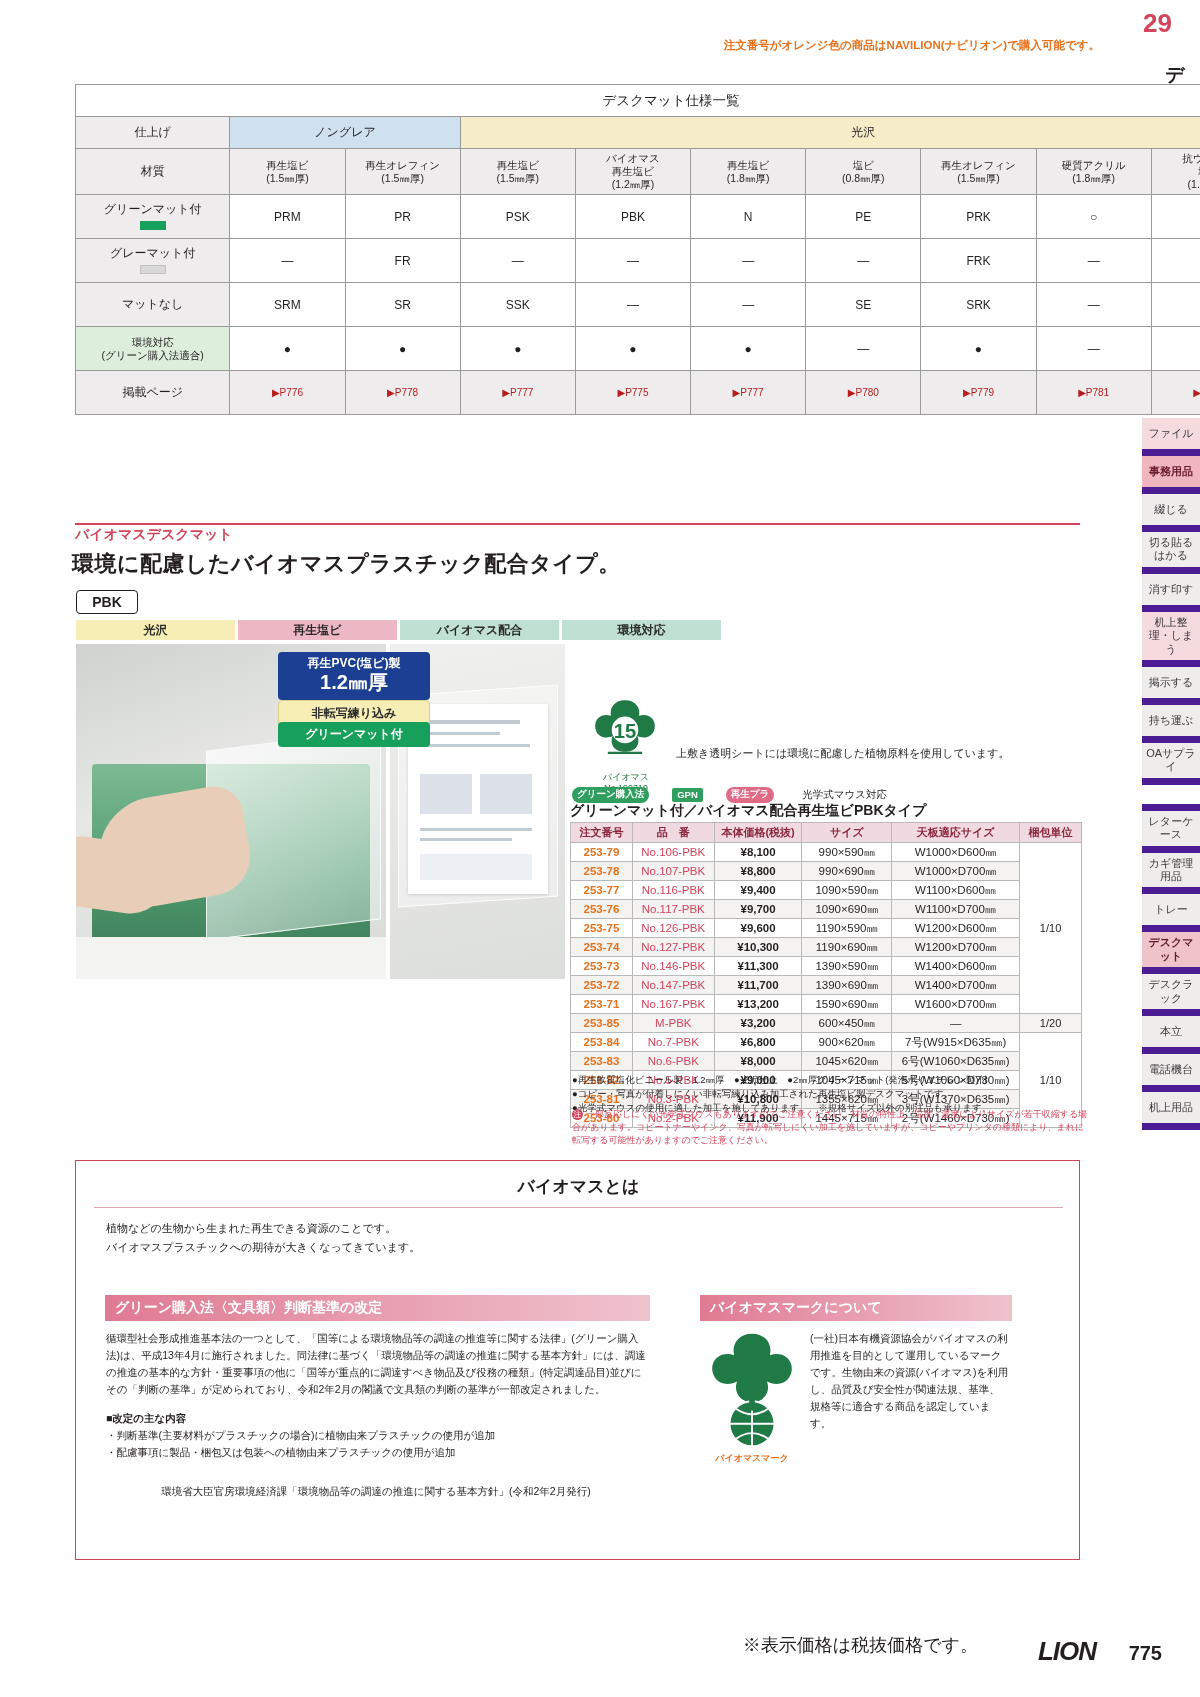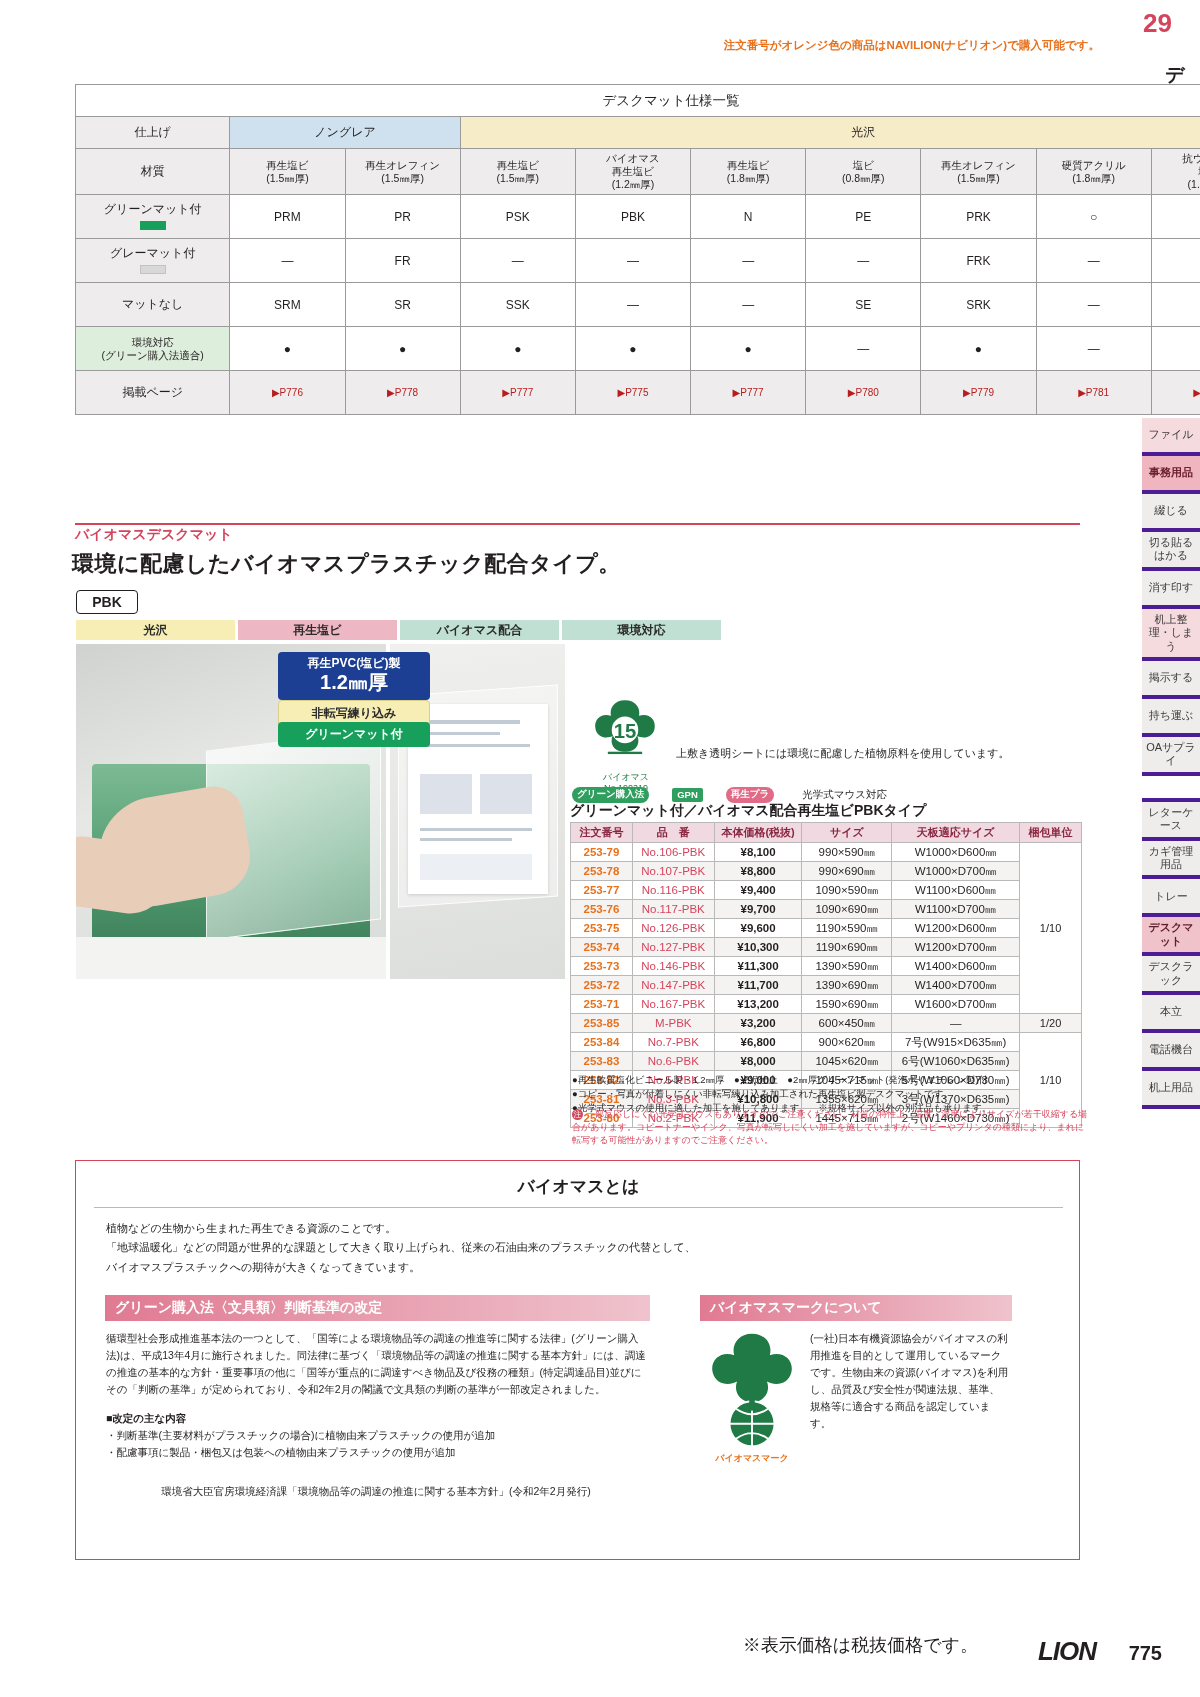--- a/index.html
+++ b/index.html
@@ -17,21 +17,21 @@
   .rail-pagenum { position:absolute; right:28px; top:8px; font-size:26px; font-weight:bold; color:#d4455c; }
   .rail-title {
     position:absolute; right:14px; top:52px; width:34px;
     font-size:19px; font-weight:bold; letter-spacing:1px; line-height:1.12;
     writing-mode:vertical-rl; text-orientation:upright; color:#231f20;
   }
   .rail-tabs { position:absolute; right:0; top:418px; width:58px; }
   .rail-tab {
     width:58px; min-height:38px; display:flex; align-items:center; justify-content:center;
     text-align:center; font-size:11px; line-height:1.22; color:#3a3a3a;
-    border-bottom:4px solid #4c1d95; background:#efecec; padding:4px 2px;
+    border-bottom:7px solid #4c1d95; background:#efecec; padding:4px 2px;
   }
   .rail-tab.pink { background:#efb6c0; color:#6d2130; font-weight:bold; }
   .rail-tab.lightpink { background:#f5dade; }
   .rail-tab.active { background:#f0c3cb; color:#5d1f2b; font-weight:bold; }
 
   
   .topnote { position:absolute; right:100px; top:38px; font-size:11.5px; color:#e8711c; font-weight:bold; }
 
   
   .spec { position:absolute; left:75px; top:84px; width:1192px; border-collapse:collapse; }
@@ -456,21 +456,20 @@
   </div>
   <div class="warn">
     <span class="wi">注</span><span>一部反応しにくい光学式マウスもありますのでご注意ください。材質の特性上、温度・湿度によりサイズが若干収縮する場合があります。コピートナーやインク、写真が転写しにくい加工を施していますが、コピーやプリンタの種類により、まれに転写する可能性がありますのでご注意ください。</span>
   </div>
 
   <div class="bpanel">
     <div class="bpanel-title">バイオマスとは</div>
     <div class="bpanel-rule"></div>
     <div class="bpanel-body">
       <div>植物などの生物から生まれた再生できる資源のことです。</div>
-      <div>「地球温暖化」などの問題が世界的な課題として大きく取り上げられ、従来の石油由来のプラスチックの代替として、</div>
       <div>バイオマスプラスチックへの期待が大きくなってきています。</div>
     </div>
   </div>
 
   <div class="subhead sh1">グリーン購入法〈文具類〉判断基準の改定</div>
   <div class="subhead sh2">バイオマスマークについて</div>
 
   <div class="col1">
     <div>循環型社会形成推進基本法の一つとして、「国等による環境物品等の調達の推進等に関する法律」(グリーン購入法)は、平成13年4月に施行されました。同法律に基づく「環境物品等の調達の推進に関する基本方針」には、調達の推進の基本的な方針・重要事項の他に「国等が重点的に調達すべき物品及び役務の種類」(特定調達品目)並びにその「判断の基準」が定められており、令和2年2月の閣議で文具類の判断の基準が一部改定されました。</div>
     <div class="b">■改定の主な内容</div>

